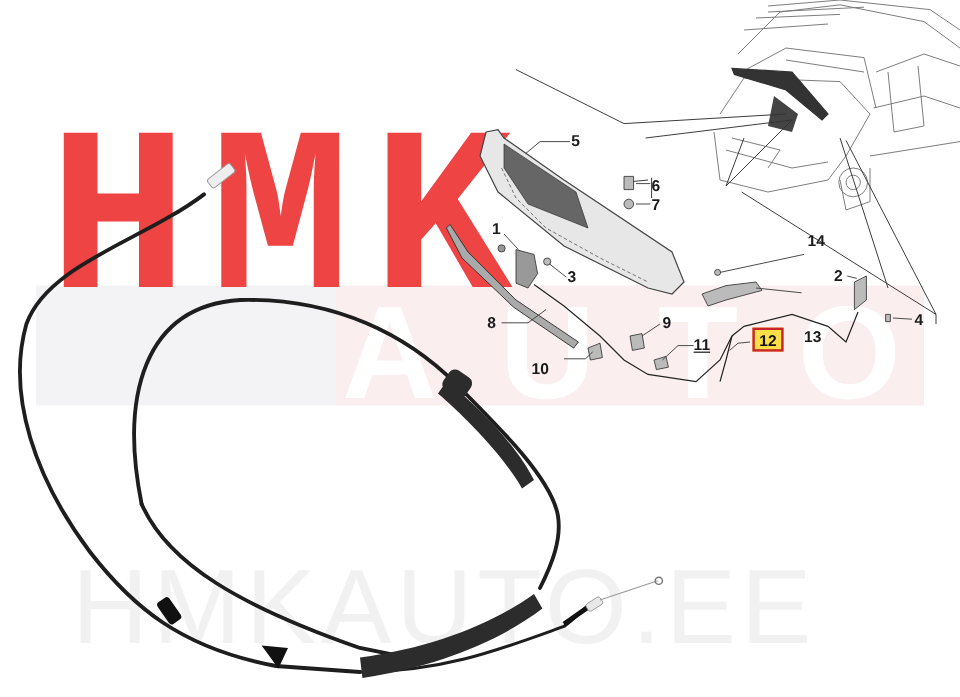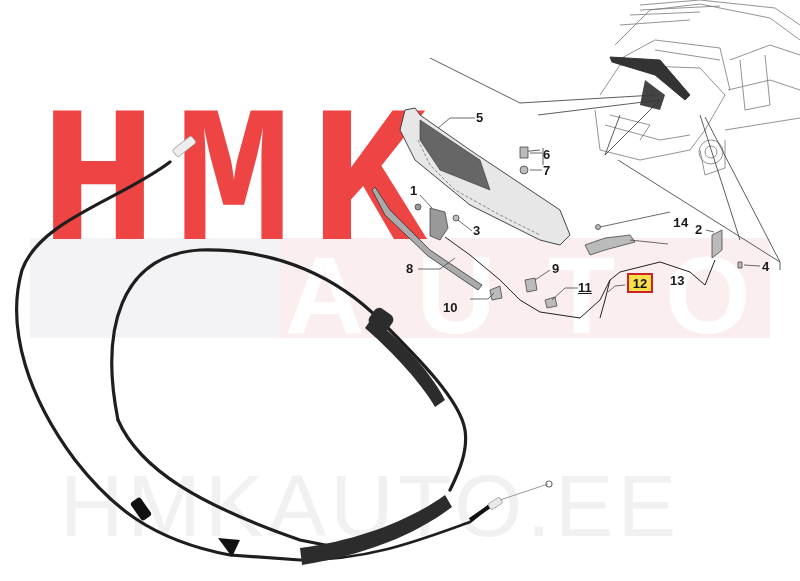--- a/index.html
+++ b/index.html
@@ -107,21 +107,21 @@
     <path d="M578 288 L565 288 L552 300"></path>
     <path d="M625 285 L615 286 L608 292"></path>
   </g>
 </svg>
 
 <div class="callout" style="left:476px;top:111px;">5</div>
 <div class="callout" style="left:543px;top:148px;">6</div>
 <div class="callout" style="left:543px;top:164px;">7</div>
 <div class="callout" style="left:410px;top:184px;">1</div>
 <div class="callout" style="left:473px;top:224px;">3</div>
-<div class="callout" style="left:673px;top:217px;font-family:Liberation Mono, monospace;">14</div>
+<div class="callout" style="left:673px;top:194px;">14</div>
 <div class="callout" style="left:695px;top:223px;">2</div>
 <div class="callout" style="left:670px;top:238px;margin-top:36px;">13</div>
 <div class="callout" style="left:762px;top:260px;">4</div>
 <div class="callout" style="left:406px;top:262px;">8</div>
 <div class="callout" style="left:552px;top:262px;">9</div>
 <div class="callout" style="left:443px;top:301px;">10</div>
 <div class="callout" style="left:578px;top:281px;text-decoration:underline;">11</div>
 <div class="callout-box">12</div>
 
 <svg class="layer" viewBox="0 0 800 581" width="800" height="581">

